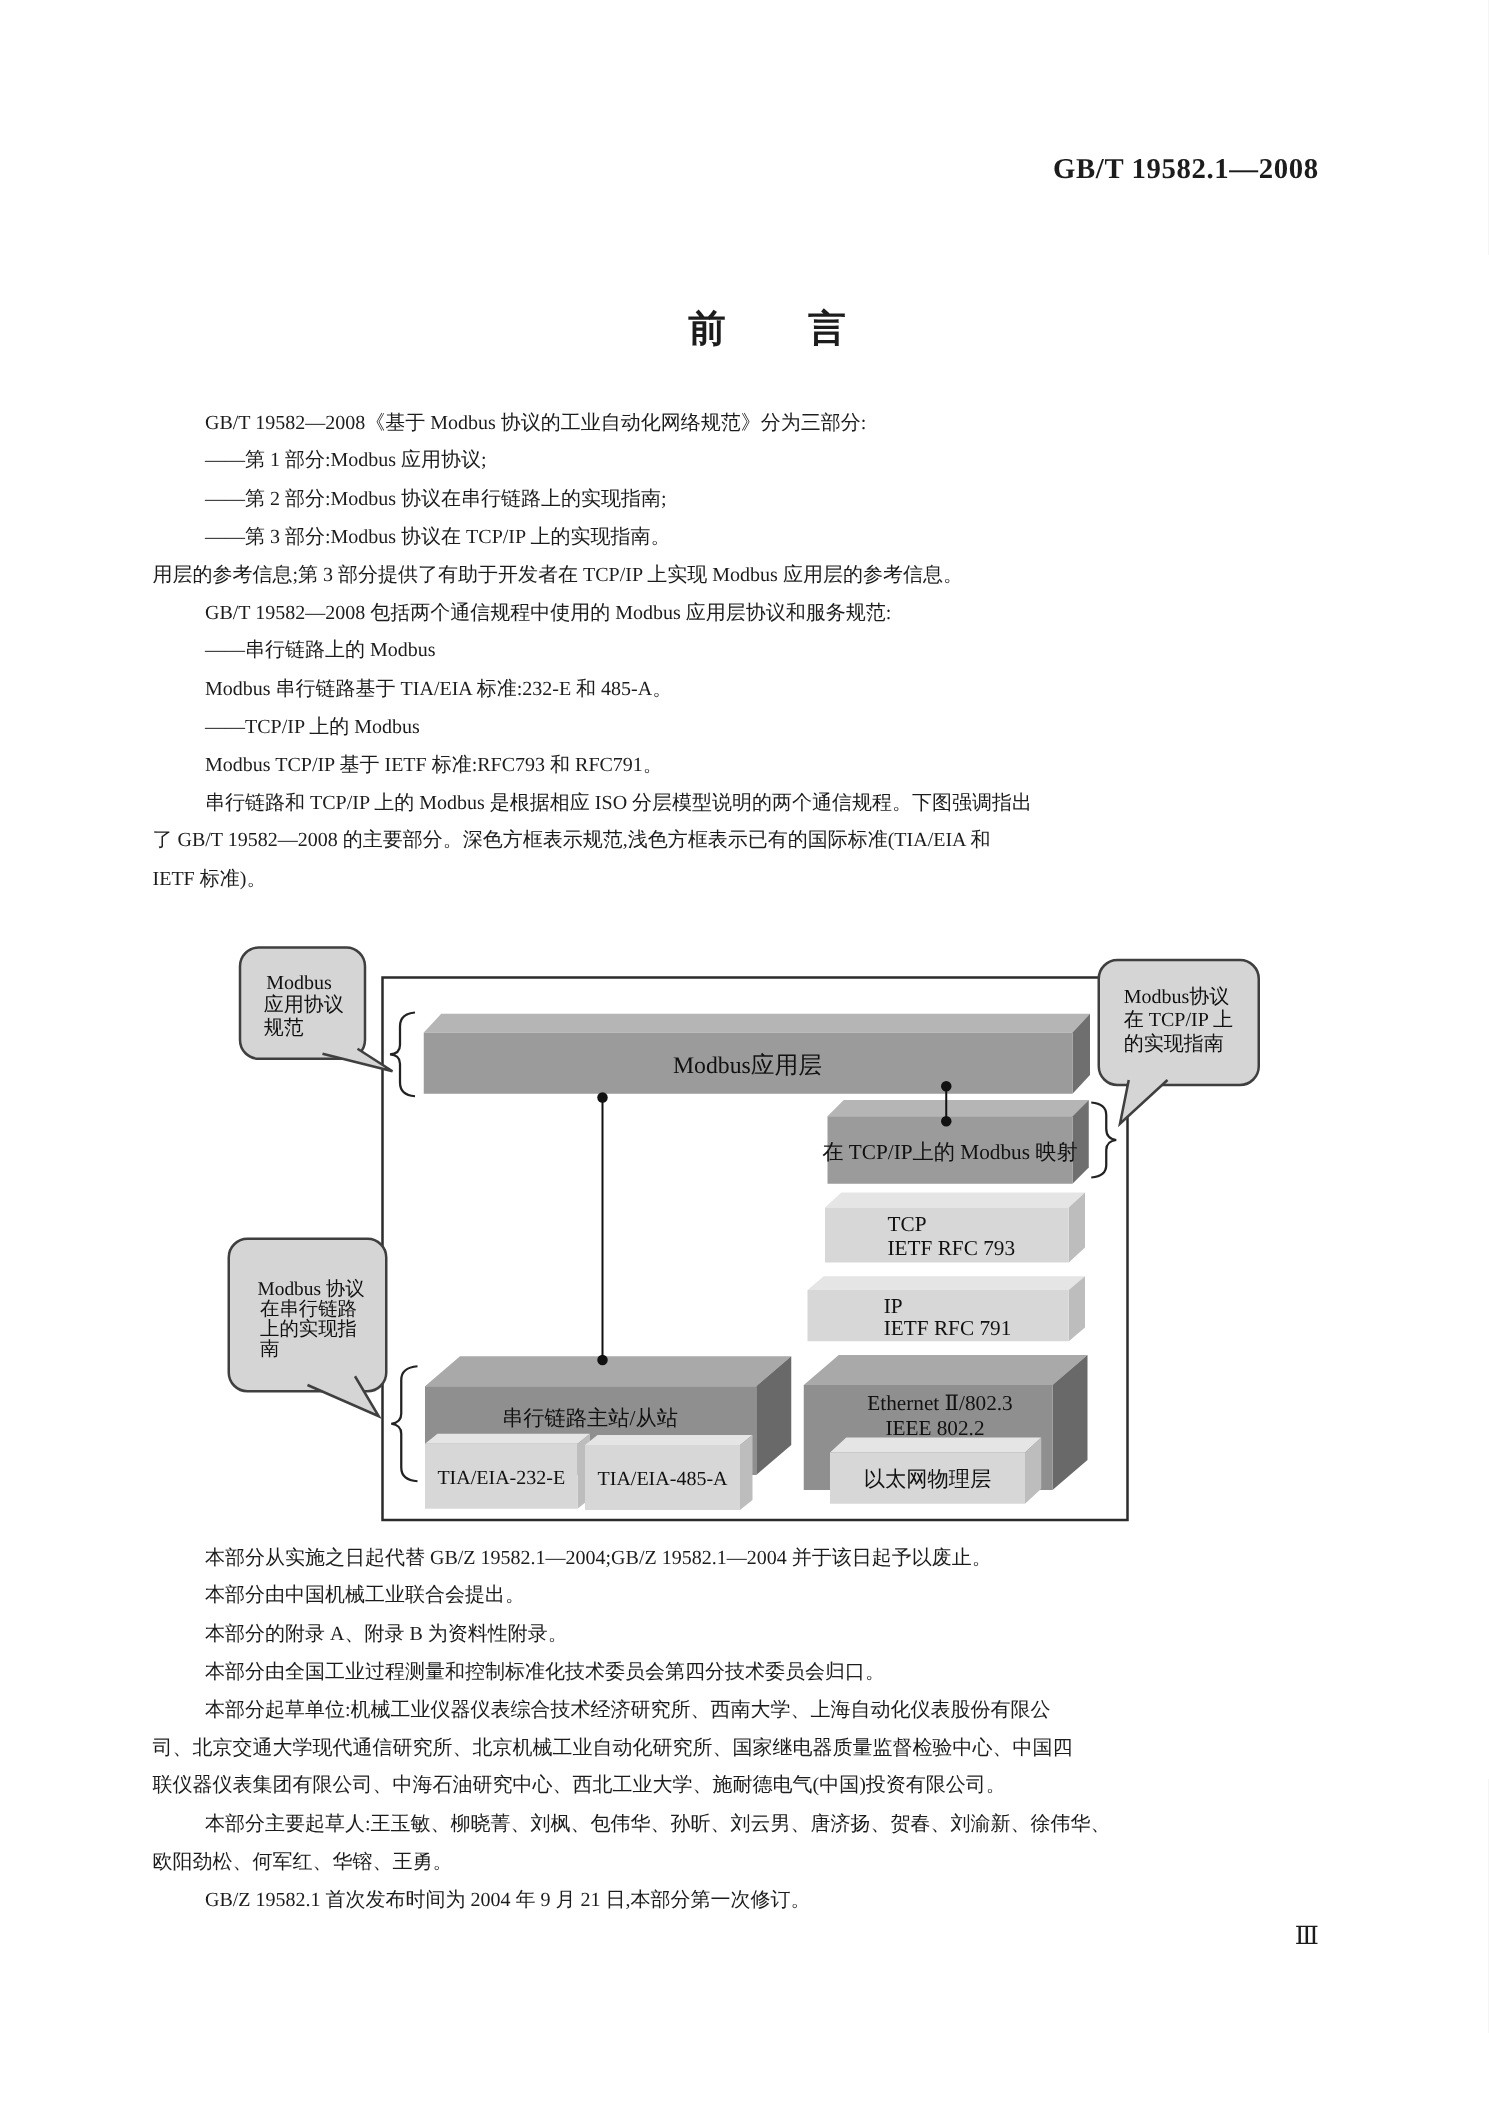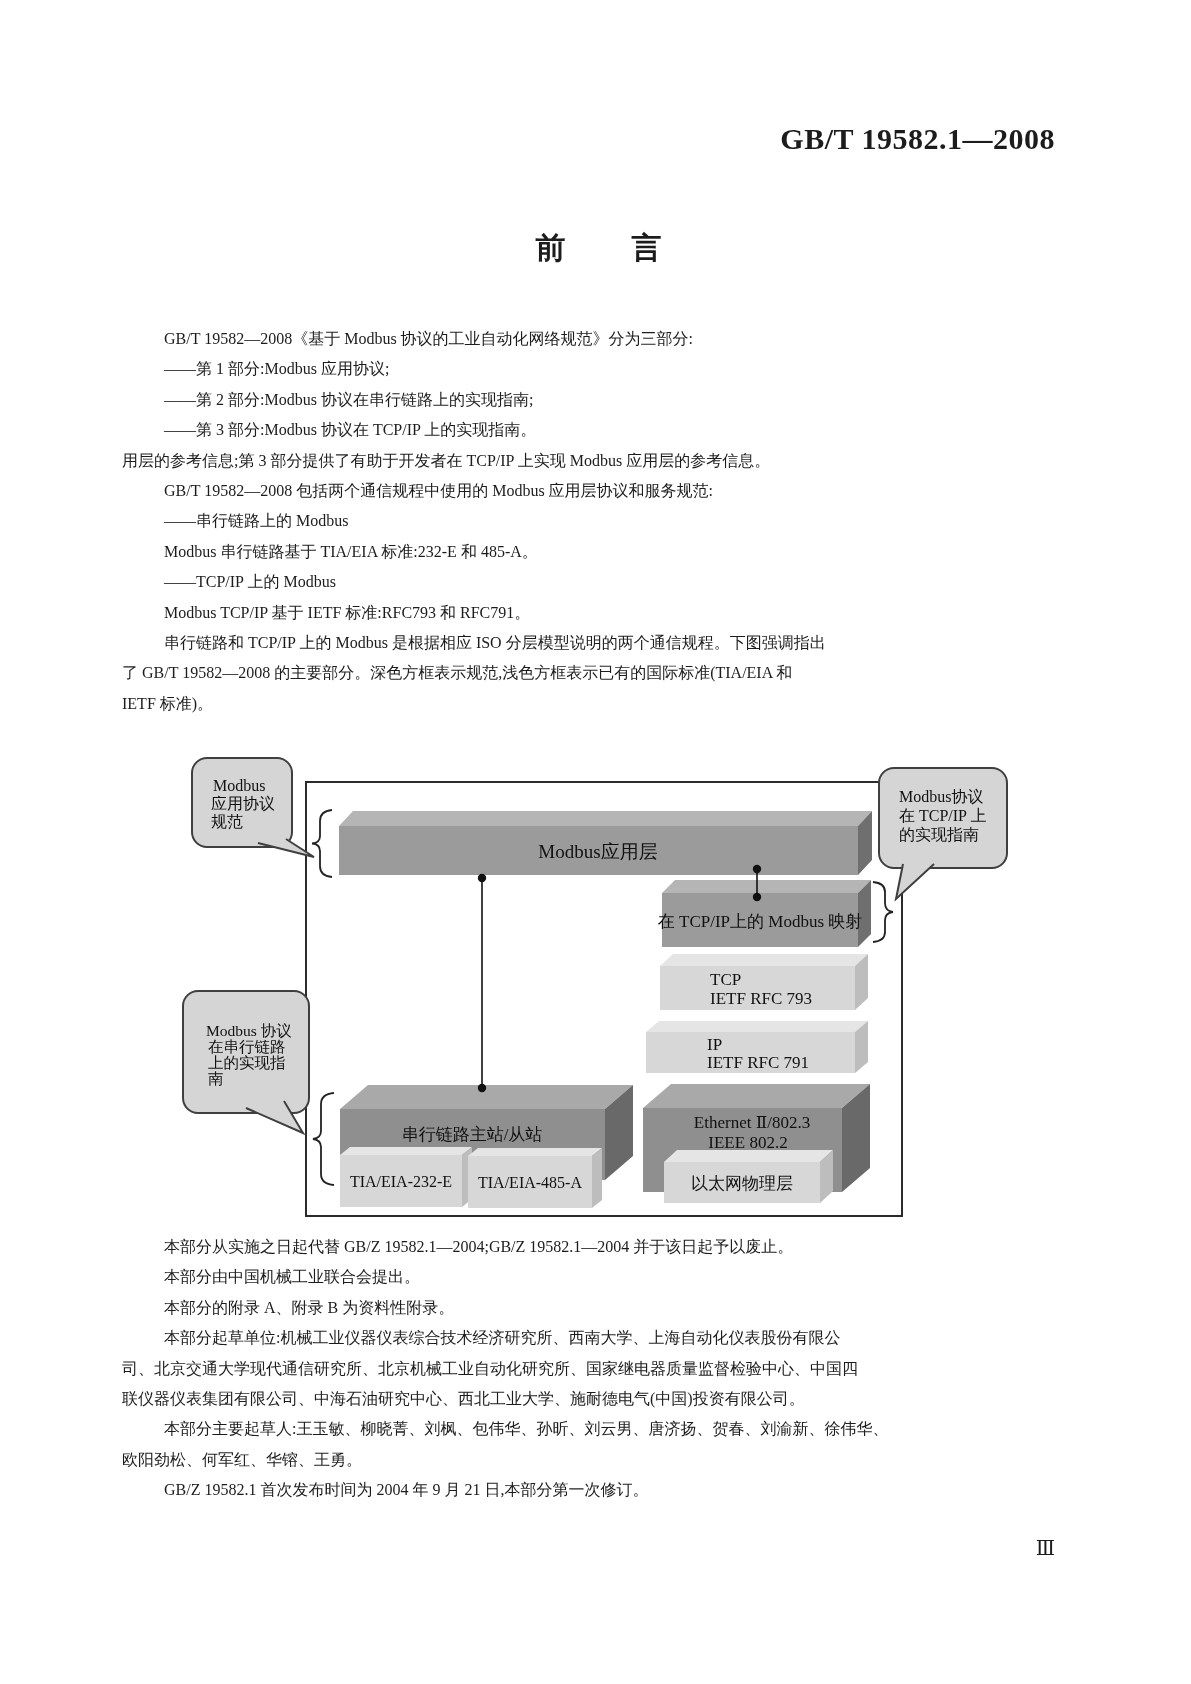--- a/index.html
+++ b/index.html
@@ -1,19 +1,19 @@
 <!DOCTYPE html>
 <html><head>
 <meta charset="utf-8">
 <style>
   html,body{margin:0;padding:0;background:#e8e8e8;}
   .page{position:relative;width:1191px;height:1684px;background:#ffffff;
         font-family:"Liberation Serif","DejaVu Serif",serif;color:#1c1c1c;overflow:hidden;margin:0 auto;}
-  .doc-header{position:absolute;top:122px;right:136px;font-weight:bold;font-size:30px;letter-spacing:0.5px;}
-  .doc-title{position:absolute;top:228px;left:136px;width:927px;margin:0;text-align:center;
+  .doc-header{position:absolute;top:122px;right:136px;font-weight:bold;font-size:23px;letter-spacing:0.5px;}
+  .doc-title{position:absolute;top:228px;left:136px;width:927px;margin:15px;text-align:center;
              font-family:"Liberation Sans","DejaVu Sans",sans-serif;font-weight:bold;font-size:30px;letter-spacing:2px;}
   .textblock{position:absolute;left:122px;width:935px;font-size:16px;line-height:30.4px;white-space:nowrap;}
   .block1{top:324px;}
   .block2{top:1232px;}
   .line{height:30.4px;}
   .line.indent{padding-left:42px;}
   .page-num{position:absolute;top:1536px;right:136px;font-size:20px;}
   svg.diagram{position:absolute;left:0;top:0;}
   
   .df{fill:#9b9b9b}.dt{fill:#b5b5b5}.ds{fill:#6f6f6f}              
@@ -161,20 +161,21 @@
       <text class="t15" x="208" y="1052">在串行链路</text>
       <text class="t15" x="208" y="1068">上的实现指</text>
       <text class="t15" x="208" y="1084">南</text>
     </g>
   </svg>
 
   <div class="textblock block2">
     <div class="line indent">本部分从实施之日起代替 GB/Z 19582.1—2004;GB/Z 19582.1—2004 并于该日起予以废止。</div>
     <div class="line indent">本部分由中国机械工业联合会提出。</div>
     <div class="line indent">本部分的附录 A、附录 B 为资料性附录。</div>
+    <div class="line indent">本部分由全国工业过程测量和控制标准化技术委员会第四分技术委员会归口。</div>
     <div class="line indent">本部分起草单位:机械工业仪器仪表综合技术经济研究所、西南大学、上海自动化仪表股份有限公</div>
     <div class="line">司、北京交通大学现代通信研究所、北京机械工业自动化研究所、国家继电器质量监督检验中心、中国四</div>
     <div class="line">联仪器仪表集团有限公司、中海石油研究中心、西北工业大学、施耐德电气(中国)投资有限公司。</div>
     <div class="line indent">本部分主要起草人:王玉敏、柳晓菁、刘枫、包伟华、孙昕、刘云男、唐济扬、贺春、刘渝新、徐伟华、</div>
     <div class="line">欧阳劲松、何军红、华镕、王勇。</div>
     <div class="line indent">GB/Z 19582.1 首次发布时间为 2004 年 9 月 21 日,本部分第一次修订。</div>
   </div>
 
   <div class="page-num">Ⅲ</div>
 

